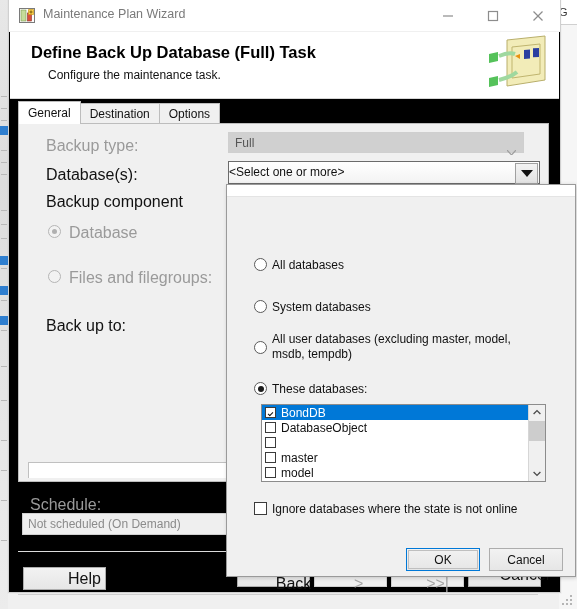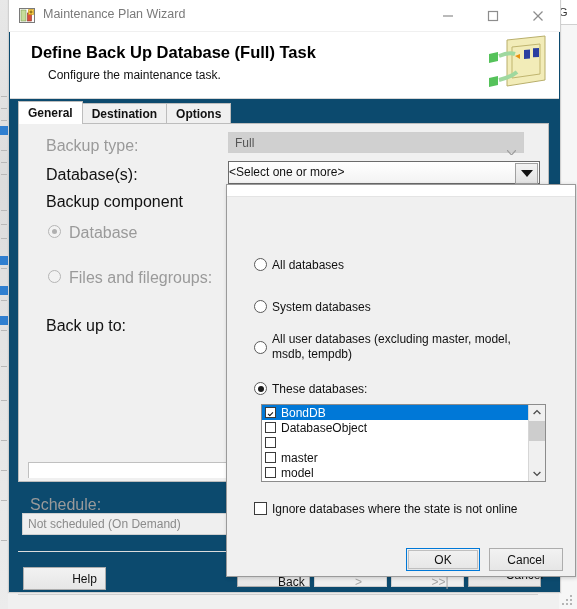--- a/index.html
+++ b/index.html
@@ -39,21 +39,21 @@
     position:absolute; left:8px; right:18px; bottom:0; height:28px;
     background:#f0f0f0; border-top:1px solid #d8d8d8;
   }
   .bg-bottom-line {
     position:absolute; left:18px; bottom:14px; width:520px; height:1px; background:#cfcfcf;
   }
 
   
   .wizard {
     position: absolute; left: 8px; top: 0; width: 551px; height: 592px;
-    background: #0c4a6e;
+    background: #000000;
     border: 1px solid #d0d0d0;
     border-top: none;
     box-shadow: 0 0 0 1px rgba(0,0,0,0.02);
   }
   .titlebar {
     position: relative; height: 31px; background: #ffffff;
     border-bottom: 1px solid #f0f0f0;
   }
   .title-icon {
     position: absolute; left: 10px; top: 7px; width: 17px; height: 17px;
@@ -83,21 +83,21 @@
     position: absolute; left: 38px; top: 36px;
     font-size: 12px; color: #111;
   }
   .banner-art {
     position: absolute; right: 8px; top: 2px; width: 70px; height: 60px;
   }
 
   
   .tabstrip {
     position: absolute; left: 9px; top: 102px; height: 22px;
-    display: flex; align-items: flex-end; font-weight: bold;
+    display: flex; align-items: flex-end;
   }
   .tab {
     height: 20px; line-height: 20px; padding: 0 9px;
     border: 1px solid #bdbdbd; border-bottom: none;
     background: #f0f0f0; font-size: 12px; color: #111;
     margin-right: -1px;
   }
   .tab.active {
     background: #ffffff; height: 22px; line-height: 22px;
     position: relative; z-index: 3; border-color: #bdbdbd;
@@ -158,21 +158,21 @@
 
   .schedule-box {
     position: absolute; background: #efefef; border: 1px solid #d0d0d0;
     height: 22px; line-height: 20px; font-size: 12px; color: #8b8b8b; padding-left: 5px;
     box-sizing: border-box;
   }
   .hrule { position: absolute; background: #dcdcdc; height: 1px; }
   .btn {
     position: absolute; box-sizing: border-box;
     background: linear-gradient(180deg,#f2f2f2 0%,#e6e6e6 100%);
-    border: 1px solid #adadad; font-size: 12px; color: #111;
+    border: 1px solid #adadad; font-size: 16px; color: #111;
     display: flex; align-items: center; justify-content: center; padding-left: 40px;
   }
   .btn.disabled { color: #a6a6a6; background:#efefef; border-color:#d0d0d0; }
 
   
   .popup {
     position: absolute; left: 226px; top: 184px; width: 348px; height: 391px;
     background: #f0f0f0; border: 1px solid #9a9a9a;
     box-shadow: 1px 1px 4px rgba(0,0,0,0.18);
     z-index: 20;

